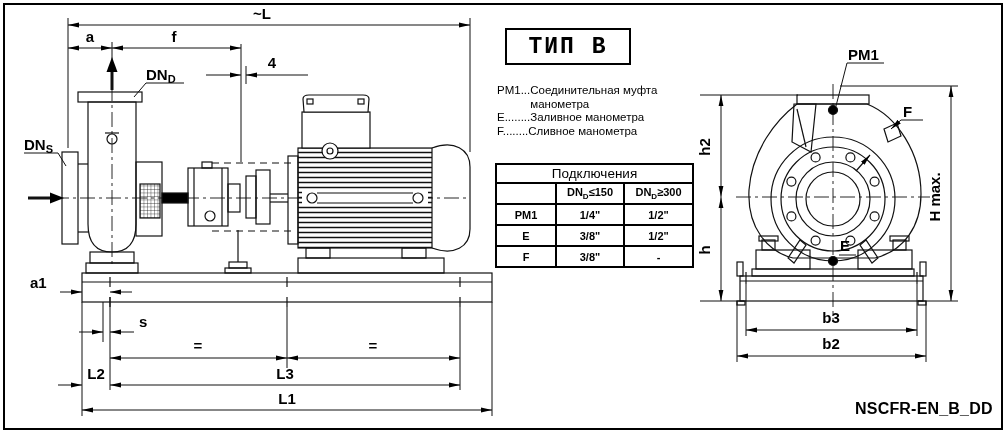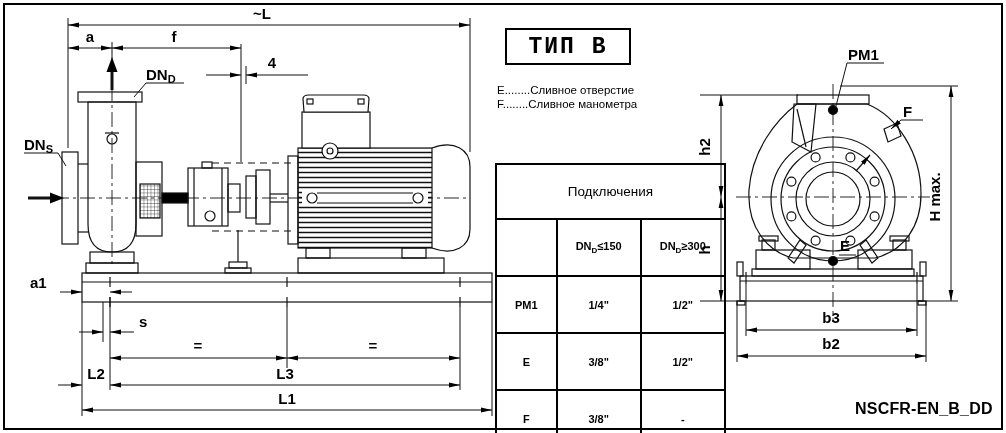--- a/index.html
+++ b/index.html
@@ -9,21 +9,21 @@
   svg{position:absolute;left:0;top:0;}
   svg text{font-family:"Liberation Sans",sans-serif;font-weight:bold;font-size:15px;fill:#000;}
   .type-box{position:absolute;left:505px;top:28px;width:122px;height:33px;border:2.5px solid #000;
             display:flex;align-items:center;justify-content:center;
             font-size:23px;font-weight:bold;letter-spacing:2px;font-family:Liberation Mono, monospace;}
   .legend{position:absolute;left:497px;top:84px;width:205px;font-size:11.5px;line-height:13.5px;}
   .lg-row{display:flex;}
   .lg-label{white-space:pre;}
   .lg-text{width:128px;}
   .conn-table{position:absolute;left:495px;top:163px;border-collapse:collapse;table-layout:fixed;}
-  .conn-table td{border:2px solid #000;text-align:center;vertical-align:middle;padding:18px;}
+  .conn-table td{border:2px solid #000;text-align:center;vertical-align:middle;padding:0;}
   .t-title{font-size:13.5px;height:17px;}
   .t-h{font-size:11px;font-weight:bold;height:19px;}
   .t-h sub{font-size:8px;}
   .t-c{font-size:11px;font-weight:bold;height:19px;}
   .code{position:absolute;left:855px;top:400px;font-size:16px;font-weight:bold;letter-spacing:0.2px;}
 </style>
 </head>
 <body>
 
 <div id="canvas">
@@ -272,22 +272,26 @@
       </g>
     </g>
   </svg>
 
   <div class="type-box">
     <span>ТИП В</span>
   </div>
 
   <div class="legend">
     <div class="lg-row">
+      <span class="lg-label">PM1...</span>
+      <span class="lg-text">Соединительная муфта манометра</span>
+    </div>
+    <div class="lg-row">
       <span class="lg-label">E........</span>
-      <span class="lg-text">Сливное отверстие</span>
+      <span class="lg-text">Заливное манометра</span>
     </div>
     <div class="lg-row">
       <span class="lg-label">F........</span>
       <span class="lg-text">Сливное манометра</span>
     </div>
   </div>
 
   <table class="conn-table">
     <colgroup>
         <col style="width:60px">

